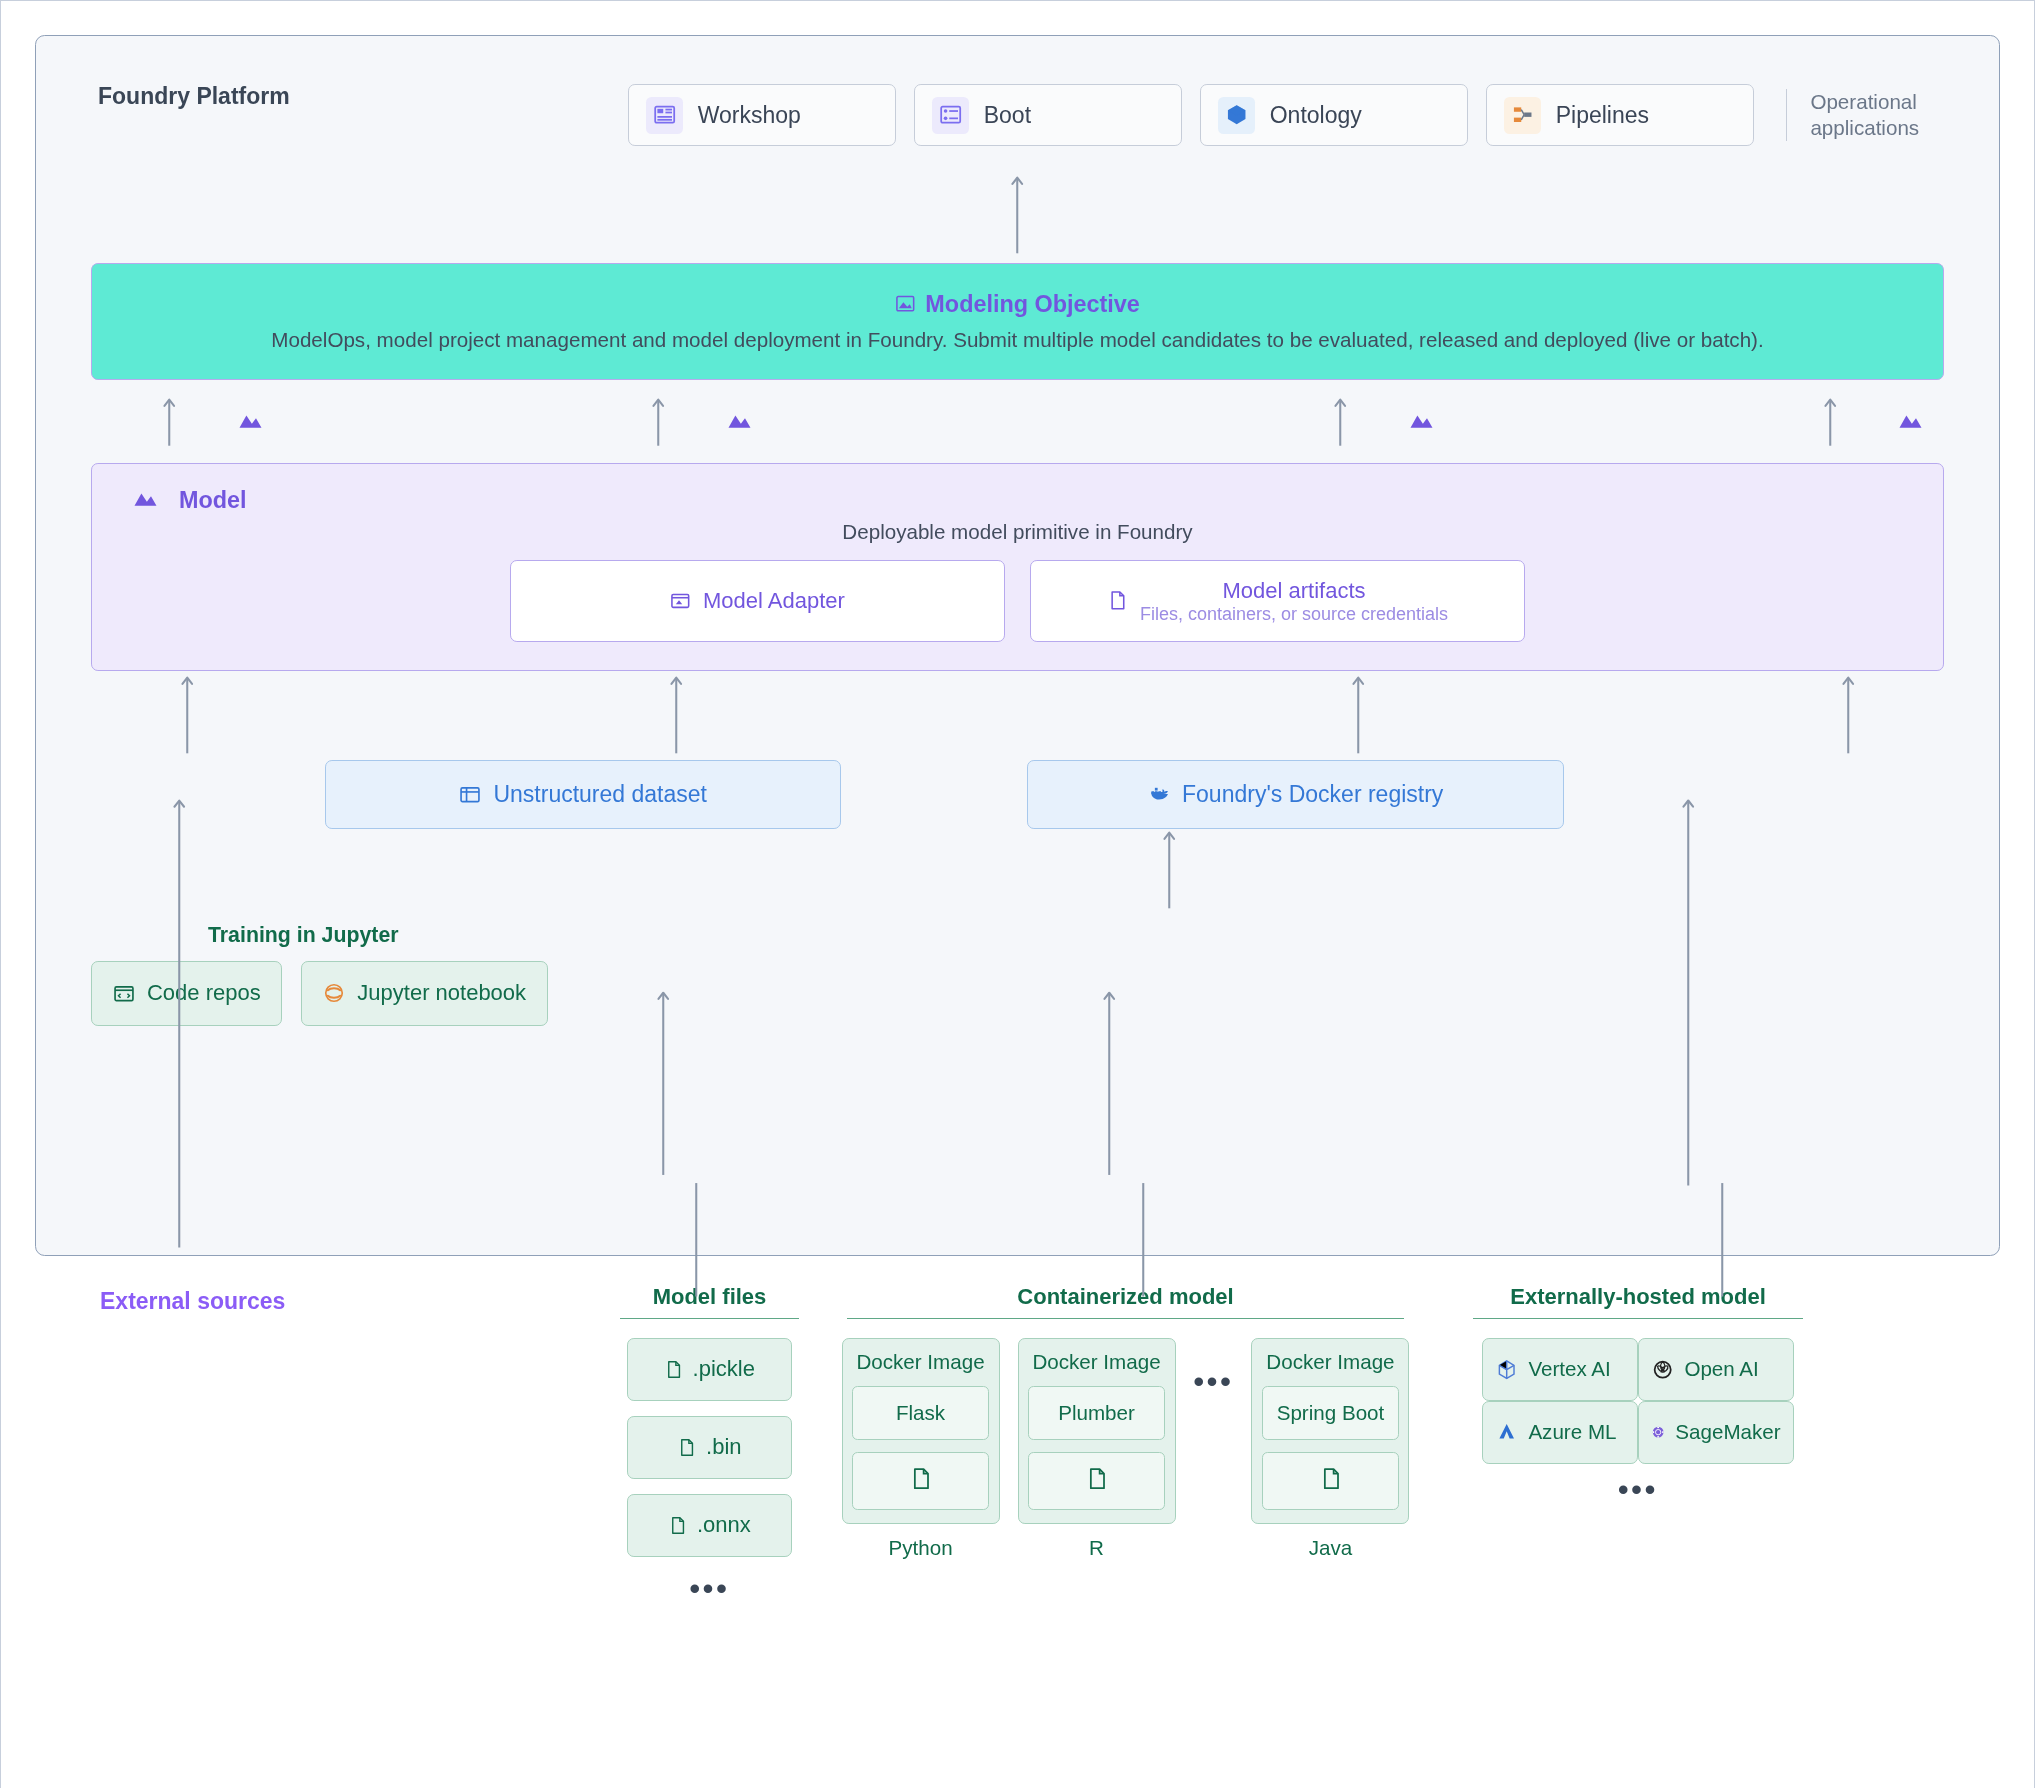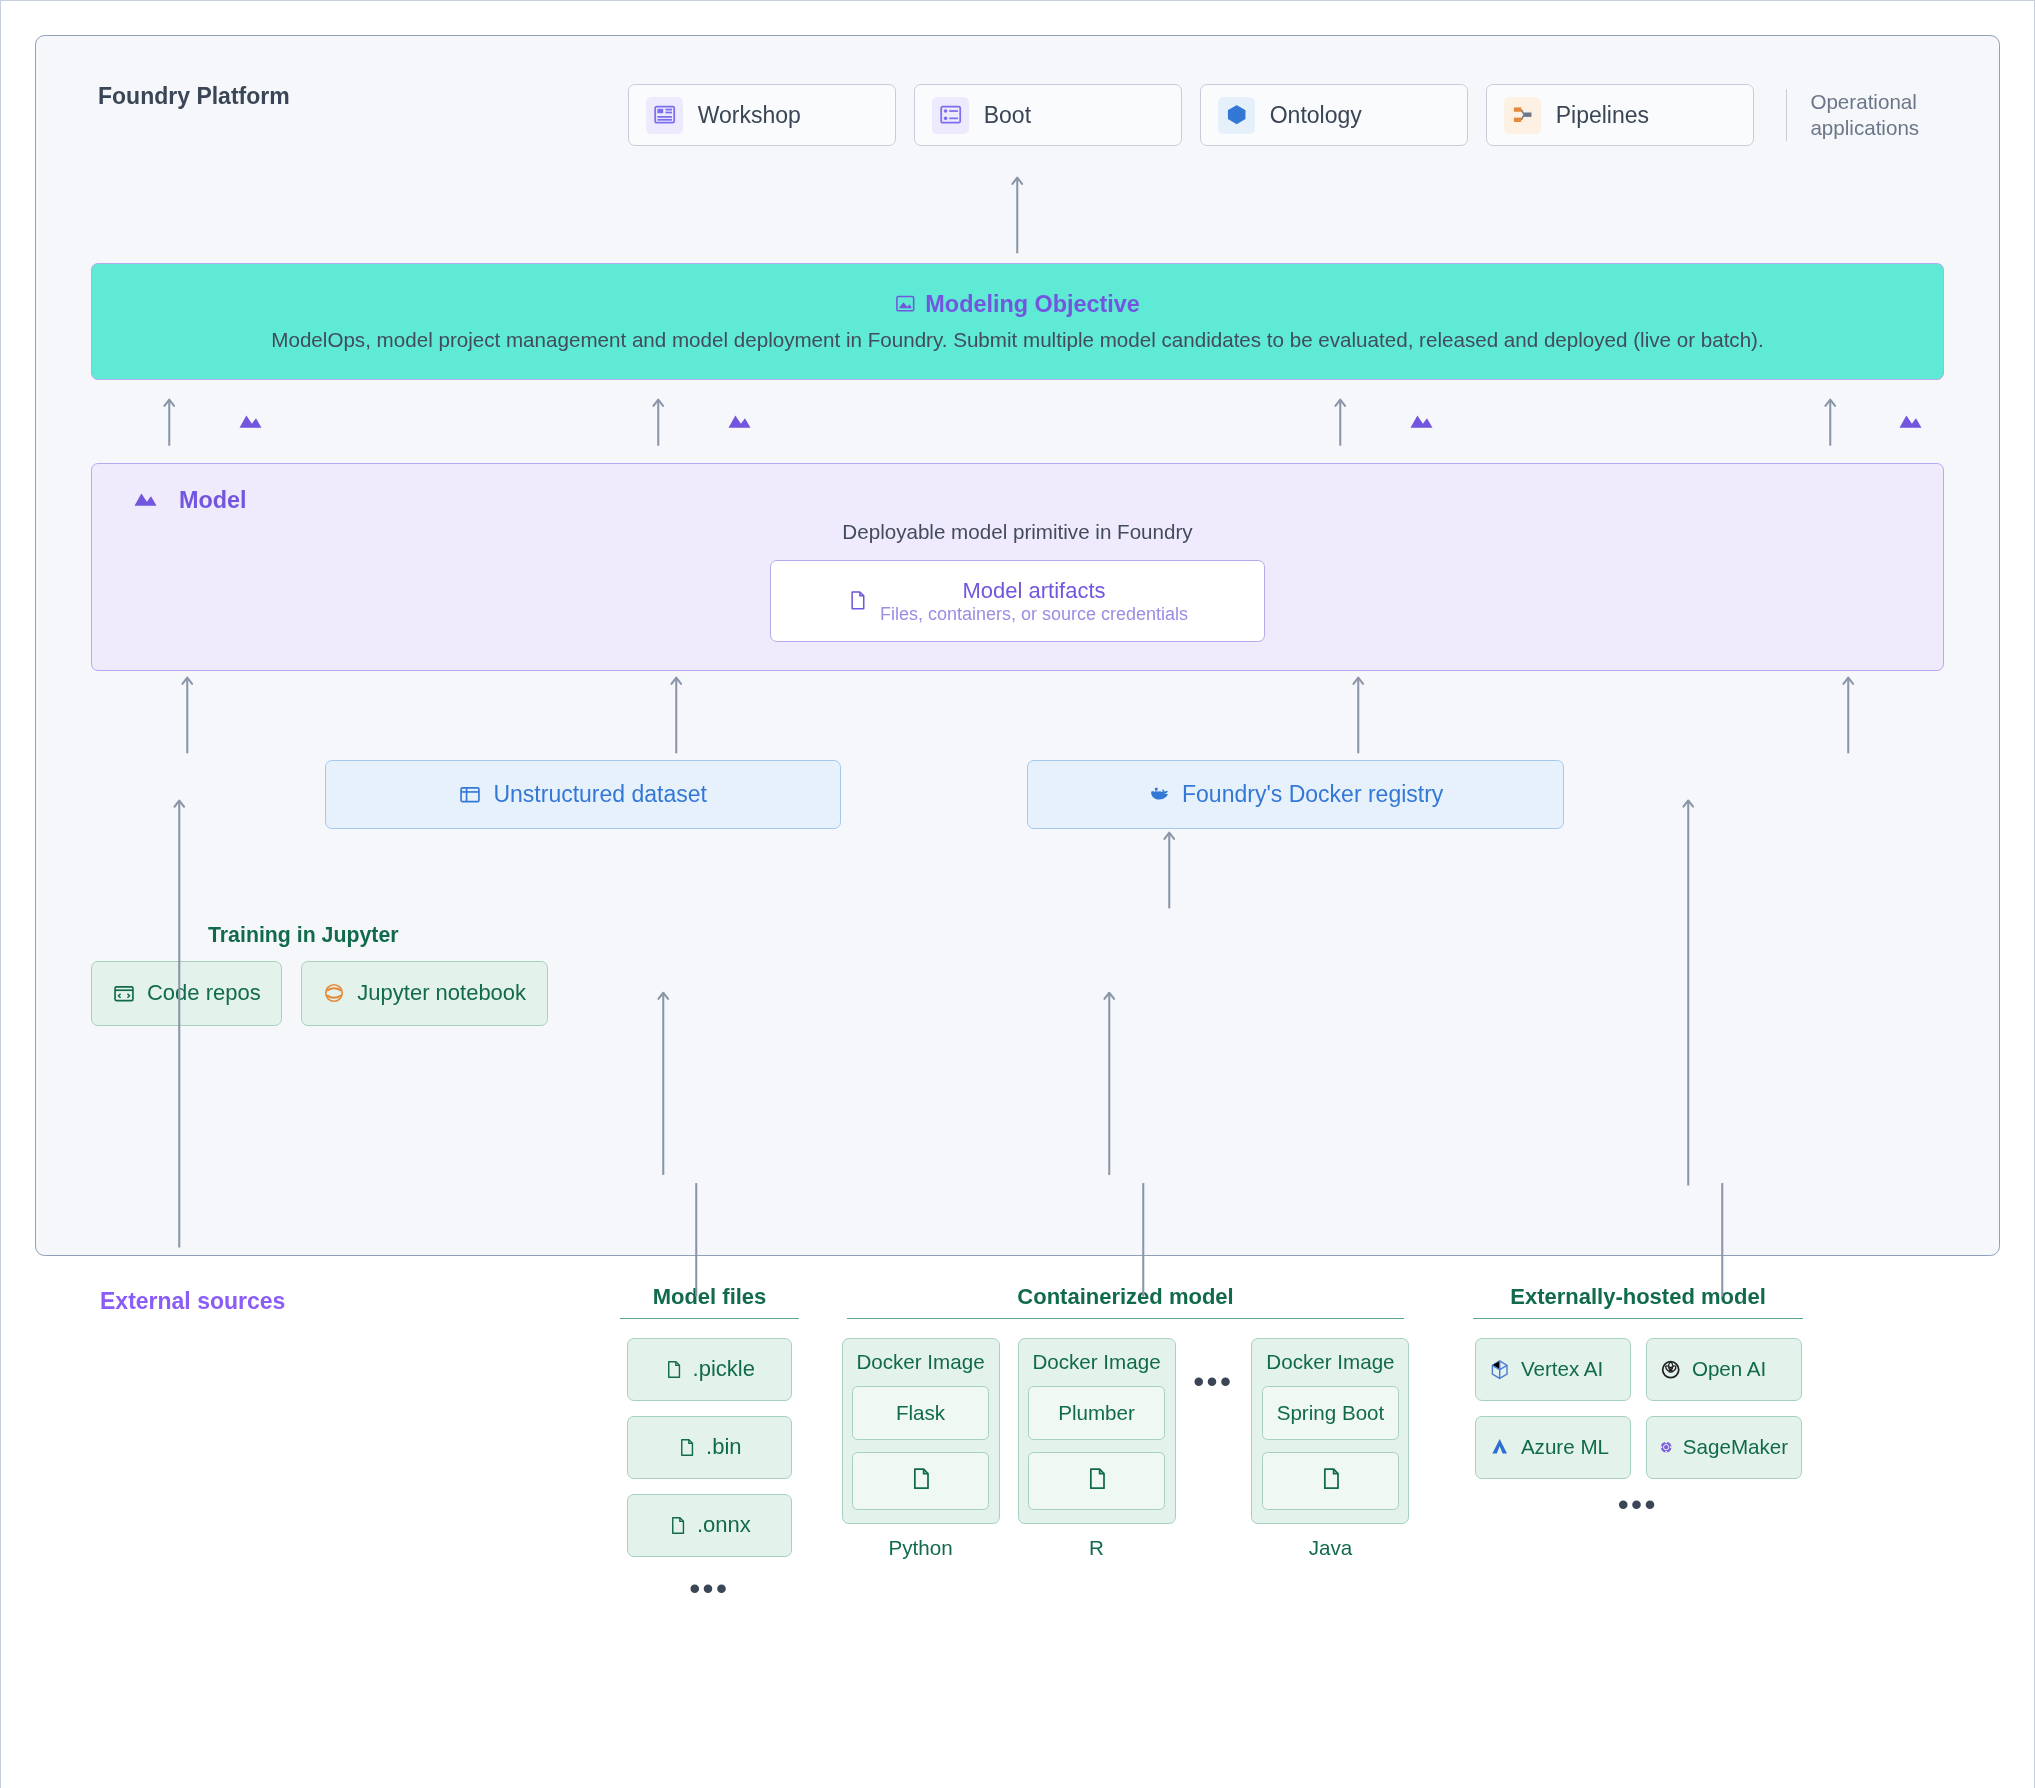--- a/index.html
+++ b/index.html
@@ -140,21 +140,21 @@
   background: #f0f8f4; border: 1.4px solid #a7d1bd; border-radius: 5.5px;
   text-align: center; color: #116b4a; font-size: 20.6px; font-weight: 500;
   padding: 13.8px 0;
 }
 .docker-box .inner + .inner { margin-top: 12.4px; }
 .docker-box .inner svg { width: 23.4px; height: 23.4px; }
 .lang { color: #116b4a; font-size: 20.6px; font-weight: 500; margin-top: 12.4px; }
 .cont-dots { padding-top: 27.5px; font-size: 30px; font-weight: 700; color: #3a4656; letter-spacing: 2.8px; }
 .g-ext { width: 344px; margin-left: 55px; }
 .g-ext .group-title { width: 330px; }
-.ext-grid { display: flex; flex-wrap: wrap; gap: 15px; justify-content: center; margin-bottom: 9.6px; align-items: center; }
+.ext-grid { display: flex; flex-wrap: wrap; justify-content: center; margin-bottom: 9.6px; align-items: center; }
 .ext-card {
   width: 156px; height: 63px; background: #e4f2ec;
   border: 1.4px solid #a7d1bd; border-radius: 6.9px;
   display: flex; align-items: center; gap: 9.6px; padding: 0 12.4px;
   color: #116b4a; font-size: 20.6px; font-weight: 500;
 }
 .ext-card .eicon { width: 23.4px; height: 23.4px; display: flex; align-items: center; justify-content: center; }
 </style>
 </head>
 <body>
@@ -352,20 +352,26 @@
 
   <div class="model-panel">
     <div class="model-title">
       <span class="mountain"><svg viewBox="0 0 36 30">
             <use href="#i-mountain"></use>
           </svg></span>
       <span>Model</span>
     </div>
     <div class="model-sub">Deployable model primitive in Foundry</div>
     <div class="model-cards">
+      <div class="mcard">
+        <span class="ic"><svg viewBox="0 0 32 32">
+              <use href="#i-model-code"></use>
+            </svg></span>
+        <span class="t">Model Adapter</span>
+      </div>
       <div class="mcard col">
         <span class="ic"><svg viewBox="0 0 32 32">
               <use href="#i-doc"></use>
             </svg></span>
         <div>
           <div class="t">Model artifacts</div>
           <div class="s">Files, containers, or source credentials</div>
         </div>
       </div>
     </div>

